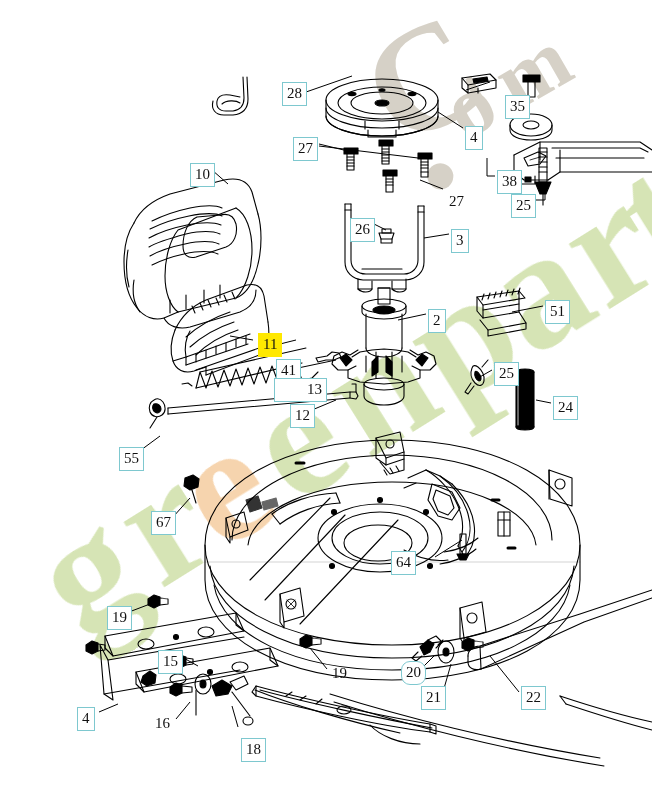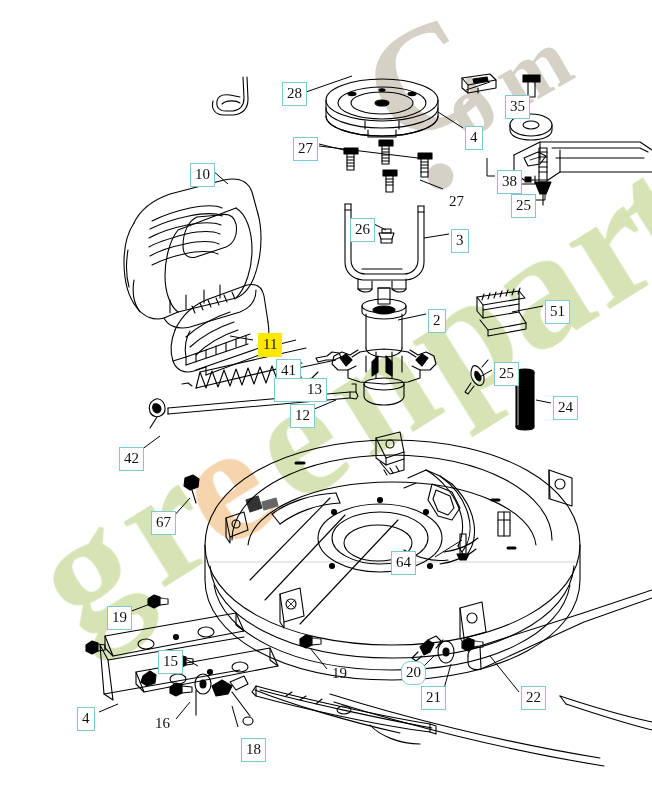--- a/index.html
+++ b/index.html
@@ -556,21 +556,21 @@
       <div class="callout" style="left: 350px; top: 218px;">26</div>
       <div class="callout" style="left: 451px; top: 229px;">3</div>
       <div class="callout" style="left: 428px; top: 309px;">2</div>
       <div class="callout" style="left: 545px; top: 300px;">51</div>
       <div class="callout hl" style="left: 258px; top: 333px;">11</div>
       <div class="callout" style="left: 276px; top: 359px;">41</div>
       <div class="callout" style="left: 494px; top: 362px;">25</div>
       <div class="callout" style="left: 553px; top: 396px;">24</div>
       <div class="callout" style="left: 274px; top: 378px; padding-left: 32px;">13</div>
       <div class="callout" style="left: 290px; top: 404px;">12</div>
-      <div class="callout" style="left: 119px; top: 447px;">42</div>
+      <div class="callout" style="left: 119px; top: 447px;">55</div>
       <div class="callout" style="left: 151px; top: 511px;">67</div>
       <div class="callout" style="left: 391px; top: 551px;">64</div>
       <div class="callout" style="left: 107px; top: 606px;">19</div>
       <div class="callout" style="left: 158px; top: 650px;">15</div>
       <div class="callout nobox" style="left: 330px; top: 663px;">19</div>
       <div class="callout" style="left: 401px; top: 661px; border-radius: 9px;">20</div>
       <div class="callout" style="left: 421px; top: 686px;">21</div>
       <div class="callout" style="left: 521px; top: 686px; text-align: center;">22</div>
       <div class="callout" style="left: 77px; top: 707px;">4</div>
       <div class="callout nobox" style="left: 153px; top: 713px;">16</div>

